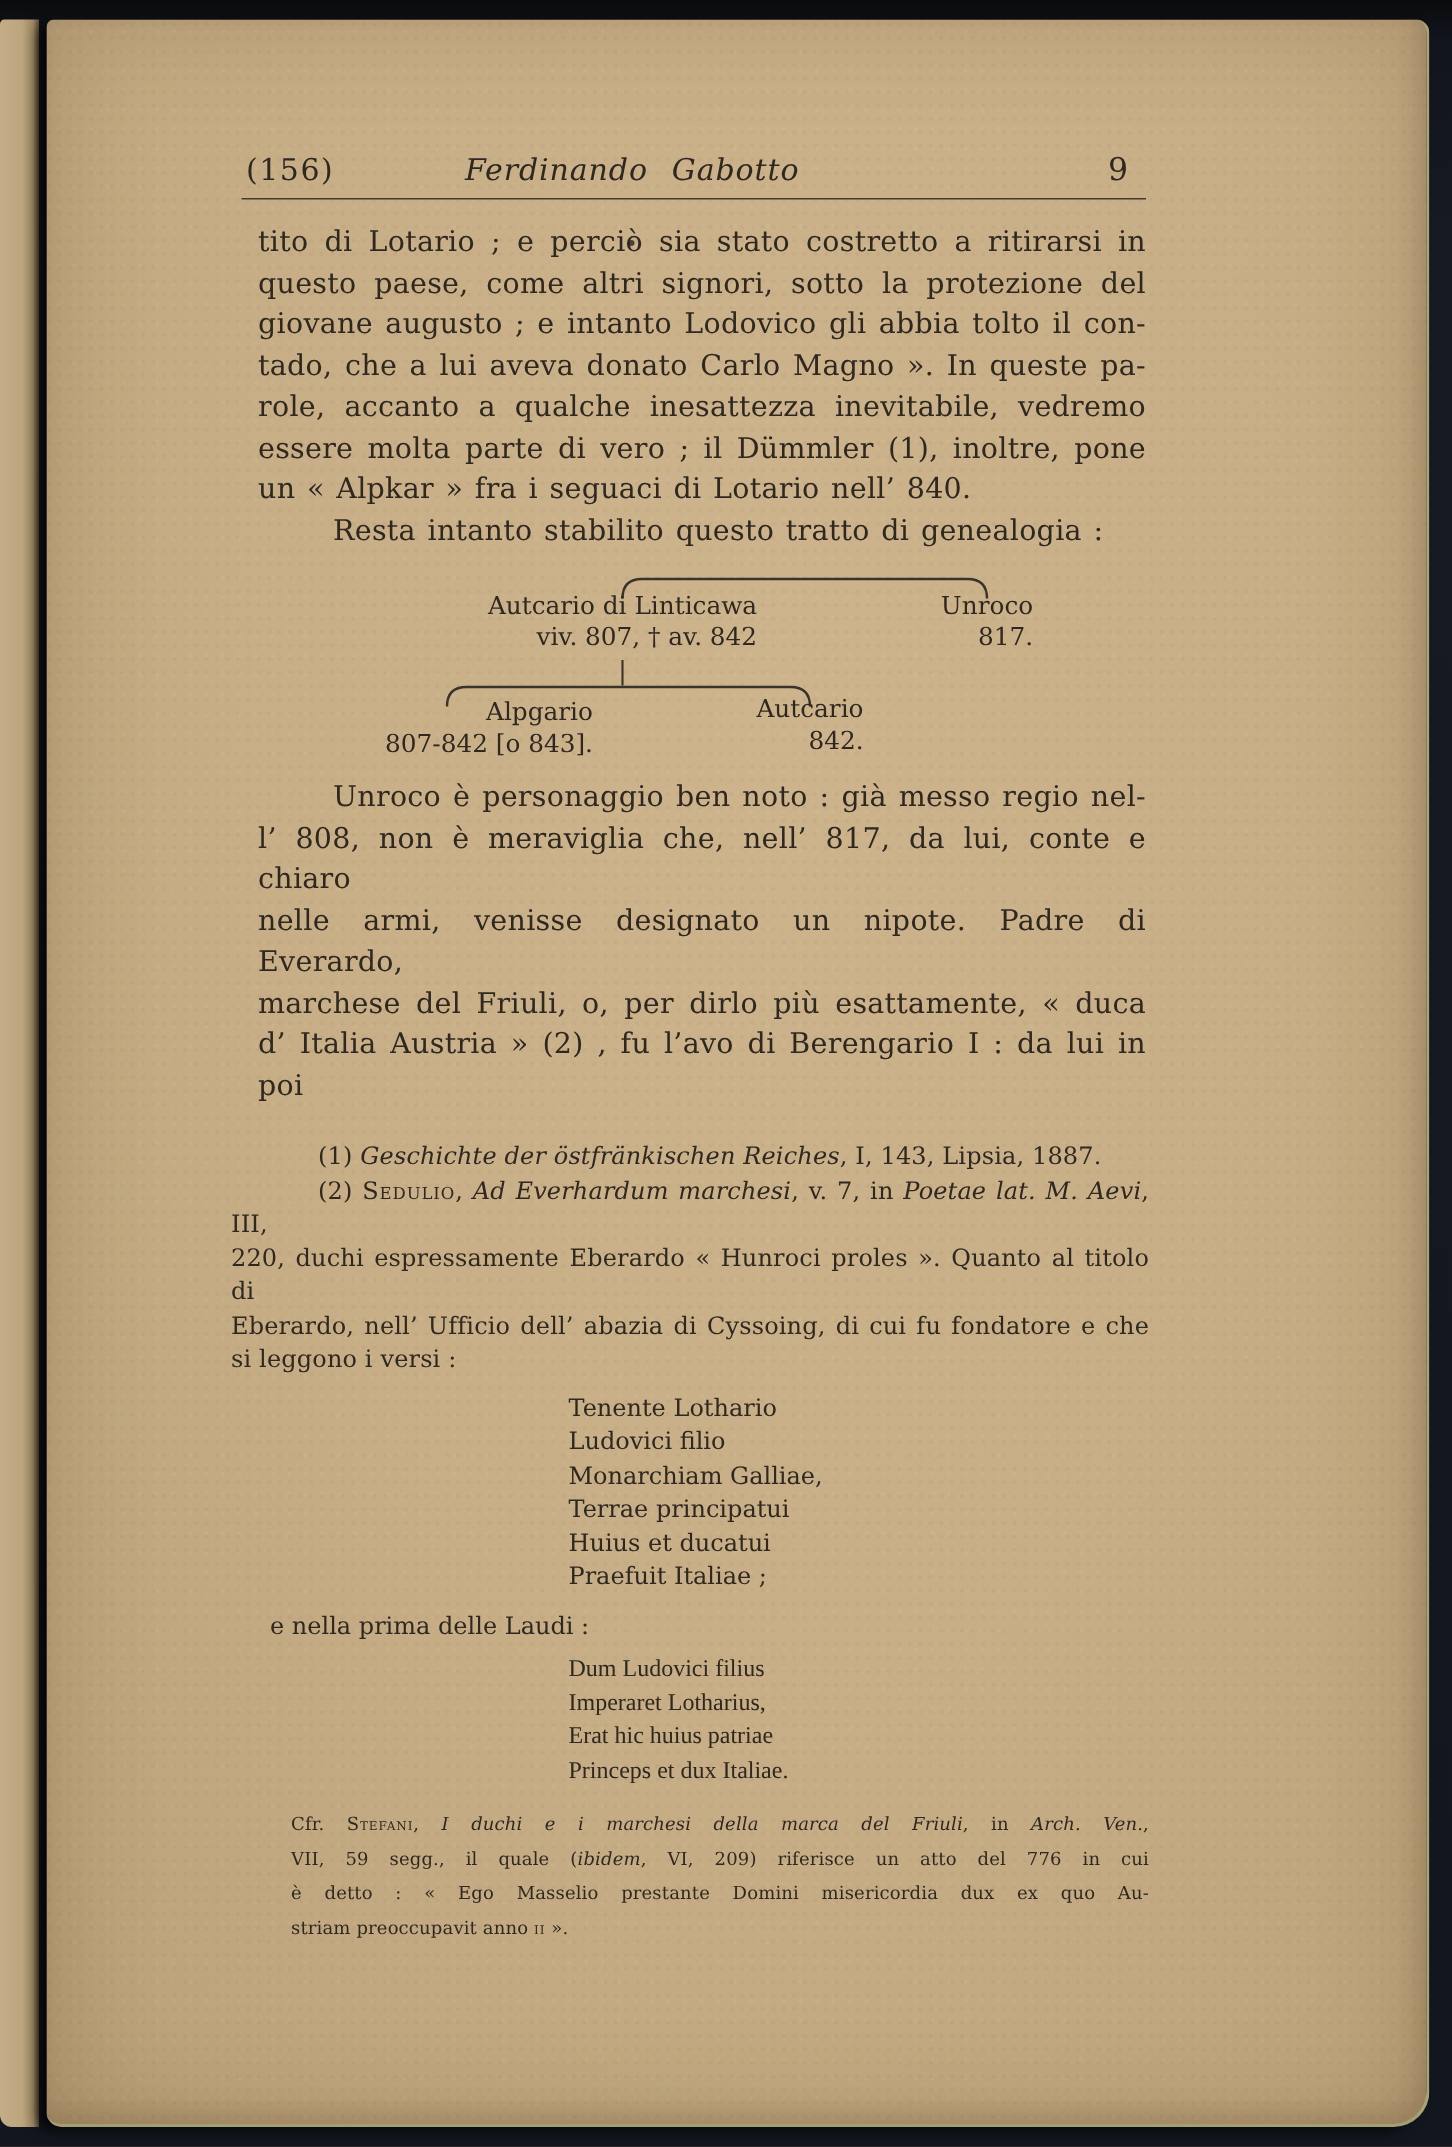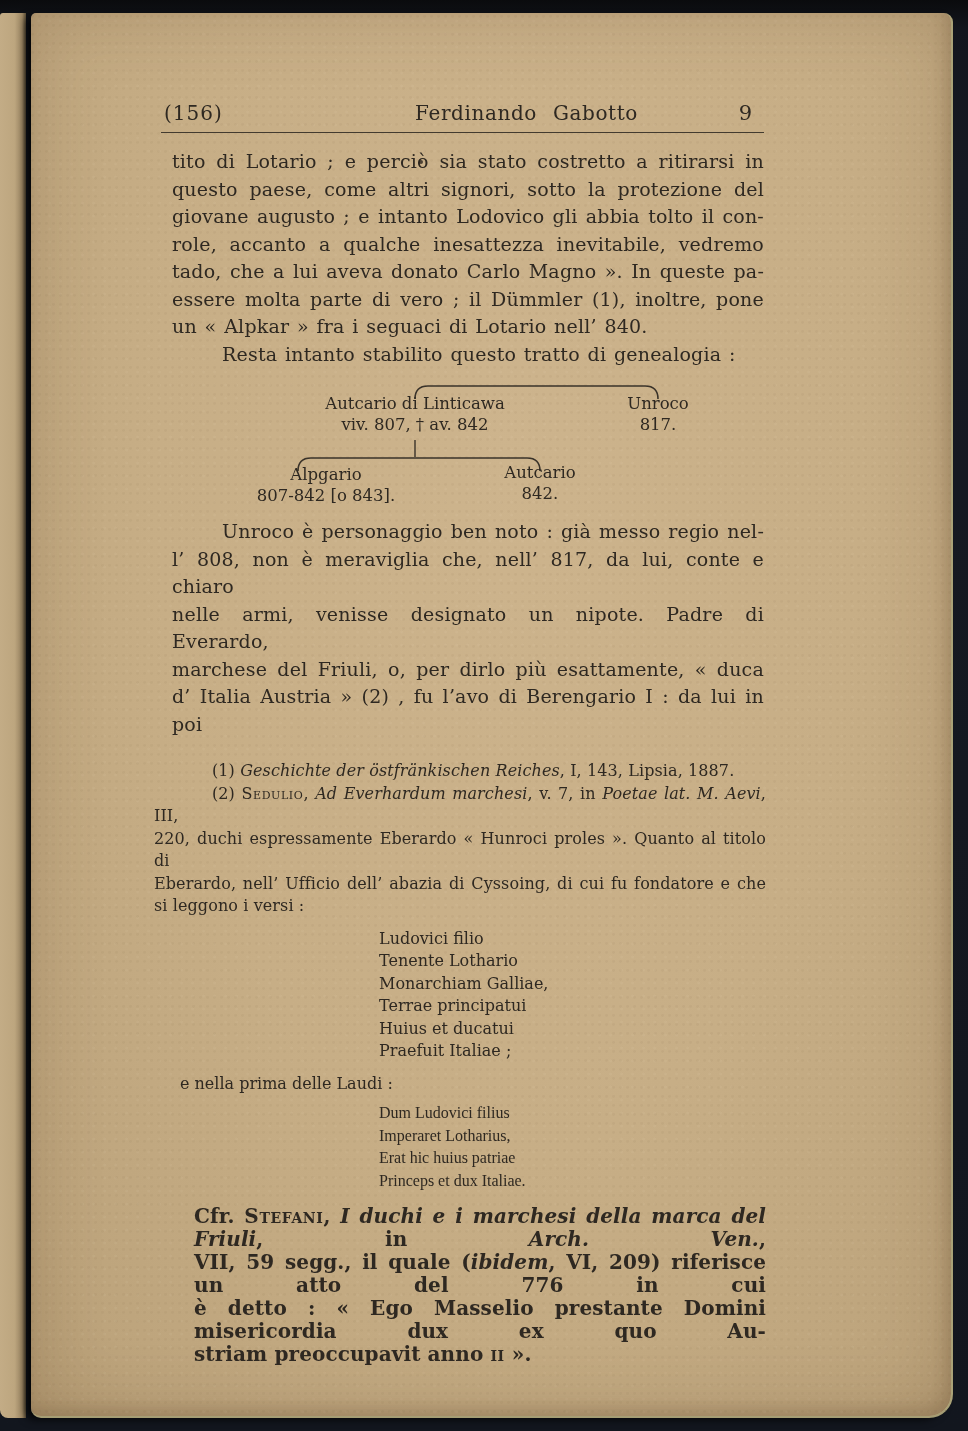--- a/index.html
+++ b/index.html
@@ -29,53 +29,53 @@
       -7px 3px 9px -2px rgba(0,0,0,.85),
       inset 0 0 70px rgba(92,66,36,.22),
       inset -5px -7px 14px rgba(70,52,28,.18);
     color:#2e2821;
   }
   .content { position:relative; margin-left:133px; width:600px; padding-top:88px; }
 
   
   .header { display:flex; align-items:baseline; height:26px; font-size:20px; }
   .folio { width:130px; letter-spacing:1px; }
-  .running-title { flex:1; text-align:right; letter-spacing:.6px; word-spacing:9px; transform:translateX(16px); }
+  .running-title { flex:1; text-align:left; font-style:italic; letter-spacing:.6px; word-spacing:9px; transform:translateX(16px); }
   .pagenum { width:130px; text-align:right; padding-right:12px; font-size:21px; }
   .rule { height:0; border-top:1.6px solid #433b2f; width:603px; margin-left:-3px; margin-top:5px; }
   .speck { position:absolute; left:255px; top:147px; width:4px; height:4px; border-radius:50%; background:rgba(45,38,30,.8); }
 
   
   .tl { white-space:nowrap; }
   .j  { text-align:justify; text-align-last:justify; white-space:normal; }
   .ind { text-indent:50px; }
   .it { font-style:italic;text-align:center; }
   .sc { font-variant-caps:small-caps; letter-spacing:.6px; }
 
   .body-para { margin-left:8px; font-size:19px; line-height:27.5px; letter-spacing:.2px; word-spacing:1.5px; }
   .first-para { margin-top:15px; }
 
   
   .tree { position:relative; height:140px; margin-top:10px; font-size:16.5px; }
   .tree svg { position:absolute; left:0; top:0; }
-  .tnode { position:absolute; transform:translateX(-50%); text-align:center; white-space:nowrap; line-height:21px; }
+  .tnode { position:absolute; transform:translateX(-50%); text-align:right; white-space:nowrap; line-height:21px; }
   .n1 { left:251px; top:15px; }
   .n2 { left:494px; top:15px; }
   .n3 { left:134px; top:86px;margin-left:28px; }
   .n4 { left:376px; top:84px; }
 
   .second-para { margin-top:0; }
 
   
   .fns { margin-left:-10px; width:612px; margin-top:22px; font-size:16px; line-height:22.5px; letter-spacing:.1px; }
   .fns .ind { text-indent:58px; }
   .verse { margin-left:215px; margin-top:10px; font-size:16px; line-height:22.5px; }
   .laudi { margin-left:16px; margin-top:10px; font-size:16px; line-height:22.5px; }
   .verse2 { margin-left:215px; margin-top:7px; font-size:16px; line-height:22.5px;font-family:Liberation Serif, serif; }
-  .citation { margin-left:30px; width:572px; margin-top:13px; font-size:20px; line-height:23px; letter-spacing:.1px;font-weight:bold; }
+  .citation { margin-left:30px; width:572px; margin-top:13px; font-size:12px; line-height:23px; letter-spacing:.1px; }
 </style>
 </head>
 <body>
 
 <div class="scan">
   <div class="prev-page"></div>
 
   <div class="page">
     <div class="content">
 
@@ -84,22 +84,22 @@
         <span class="running-title">Ferdinando Gabotto</span>
         <span class="pagenum">9</span>
       </div>
       <div class="rule"></div>
       <div class="speck"></div>
 
       <div class="body-para first-para">
           <div class="tl j"><span>tito di Lotario ; e perciò sia stato  costretto a ritirarsi in</span></div>
           <div class="tl j"><span>questo paese, come altri signori, sotto la protezione del</span></div>
           <div class="tl j"><span>giovane augusto ; e intanto Lodovico gli abbia tolto il con-</span></div>
+          <div class="tl j"><span>tado, che a lui aveva donato Carlo Magno ». In queste pa-</span></div>
           <div class="tl j"><span>role, accanto a qualche inesattezza inevitabile, vedremo</span></div>
-          <div class="tl j"><span>tado, che a lui aveva donato Carlo Magno ». In queste pa-</span></div>
           <div class="tl j"><span>essere molta parte di vero ; il Dümmler (1), inoltre, pone</span></div>
           <div class="tl"><span>un « Alpkar » fra i seguaci di Lotario nell’ 840.</span></div>
         </div>
       <div class="body-para">
           <div class="tl ind"><span>Resta intanto stabilito questo tratto di genealogia :</span></div>
         </div>
 
       <div class="tree">
         <svg width="600" height="140" viewBox="0 0 600 140">
           <path d="M251,21 Q251,8 264,8 L481,8 Q494,8 494,21" fill="none" stroke="#3a332a" stroke-width="1.6"></path>
@@ -138,22 +138,22 @@
           </div>
         <div>
             <div class="tl j ind"><span>(2) </span><span class="sc">Sedulio</span><span>, </span><span class="it">Ad Everhardum marchesi</span><span>, v. 7, in </span><span class="it">Poetae lat. M. Aevi</span><span>, III,</span></div>
             <div class="tl j"><span>220, duchi espressamente Eberardo « Hunroci proles ». Quanto al titolo di</span></div>
             <div class="tl j"><span>Eberardo, nell’ Ufficio dell’ abazia di Cyssoing, di cui fu fondatore e che</span></div>
             <div class="tl"><span>si leggono i versi :</span></div>
           </div>
       </div>
 
       <div class="verse">
+          <div class="tl"><span>Tenente Lothario</span></div>
           <div class="tl"><span>Ludovici filio</span></div>
-          <div class="tl"><span>Tenente Lothario</span></div>
           <div class="tl"><span>Monarchiam Galliae,</span></div>
           <div class="tl"><span>Terrae principatui</span></div>
           <div class="tl"><span>Huius et ducatui</span></div>
           <div class="tl"><span>Praefuit Italiae ;</span></div>
         </div>
       <div class="laudi">e nella prima delle Laudi :</div>
       <div class="verse2">
           <div class="tl"><span>Dum Ludovici filius</span></div>
           <div class="tl"><span>Imperaret Lotharius,</span></div>
           <div class="tl"><span>Erat hic huius patriae</span></div>

